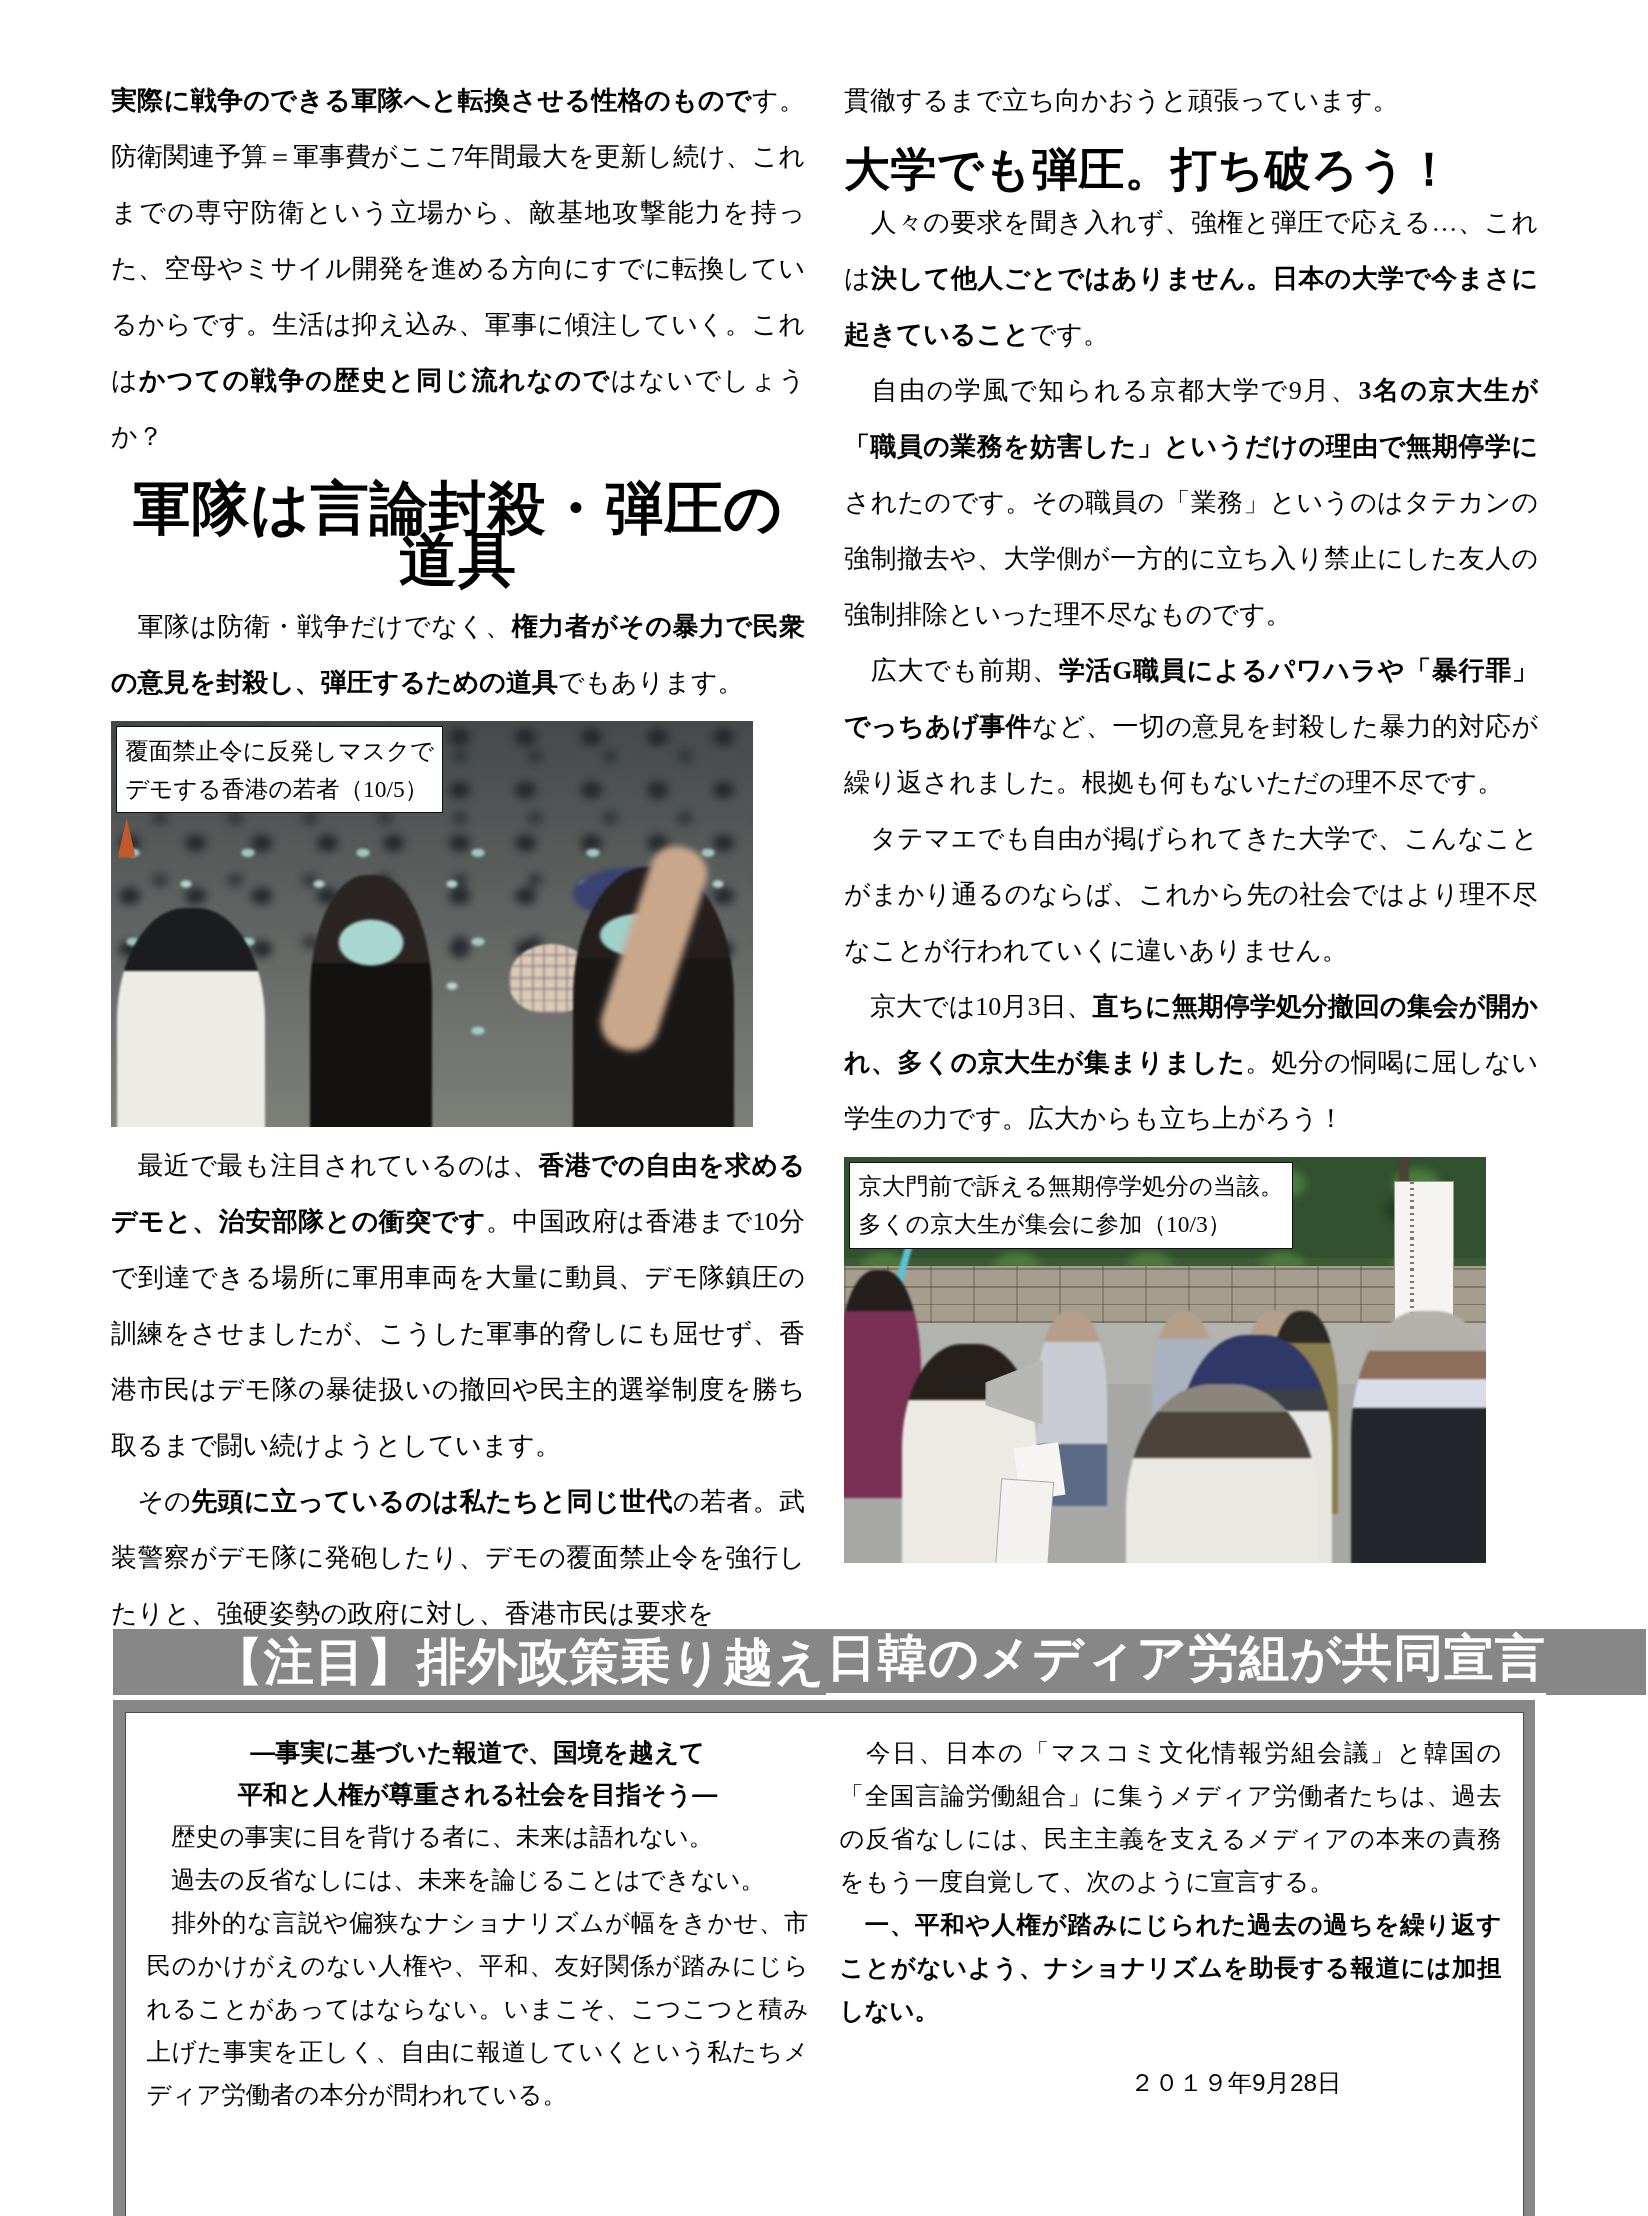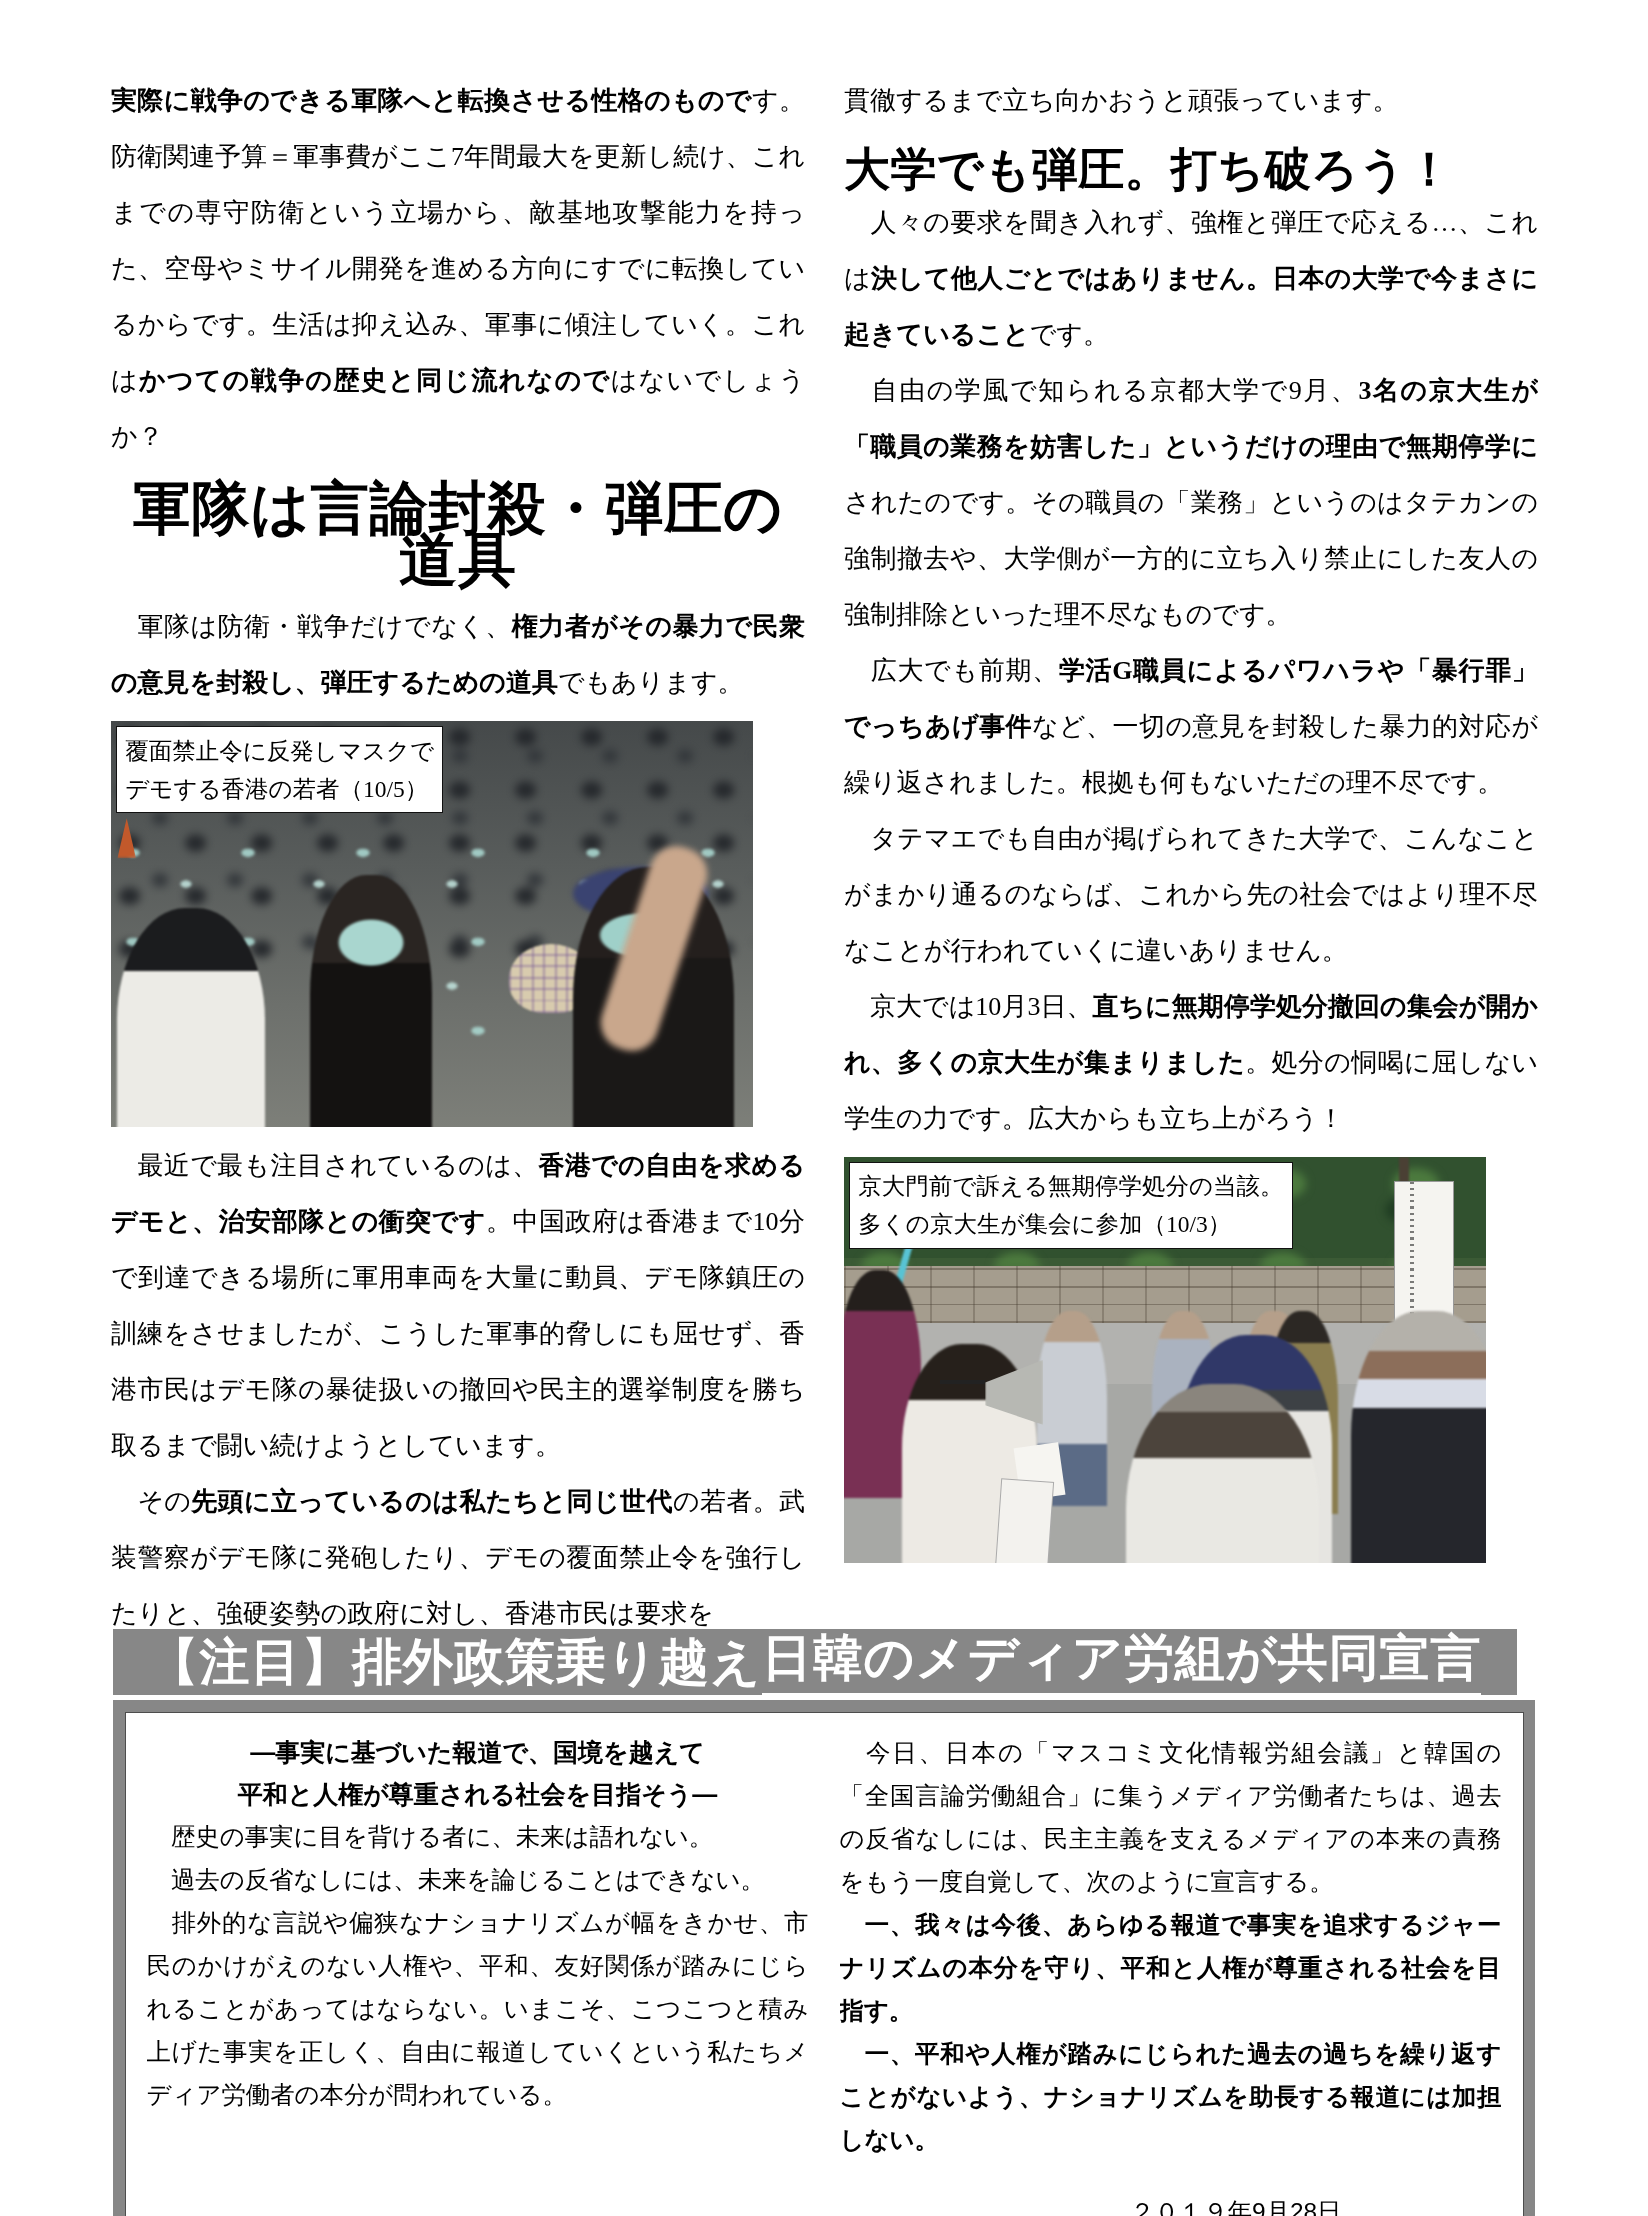--- a/index.html
+++ b/index.html
@@ -88,21 +88,21 @@
   .p2-navycap{left:52%;bottom:-6%;width:24%;height:62%;
     background:linear-gradient(180deg,#303868 0 22%,#3d4145 22% 30%,#e6e5e1 30% 100%);}
   .p2-elder{left:44%;bottom:-26%;width:30%;height:70%;
     background:linear-gradient(180deg,#8a857d 0 10%,#4c443c 10% 26%,#e9e8e3 26% 100%);}
   .p2-right{right:-3%;bottom:-8%;width:24%;height:70%;
     background:linear-gradient(180deg,#b4b1aa 0 14%,#8c6e5a 14% 24%,#d8dce6 24% 34%,#25262c 34% 100%);}
   .p2-placard{position:absolute;right:5%;top:6%;width:9%;height:40%;background:#f5f4f0;border:1.3px solid #999;
     background-image:repeating-linear-gradient(0deg,rgba(0,0,0,.5) 0 2.2px,transparent 2.2px 6.2px);
     background-size:4.4px 100%,4.4px 100%;background-position:28% 12%,66% 12%;background-repeat:no-repeat;}
   
-  .banner{position:absolute;left:113px;top:1629px;width:1404px;height:66px;background:var(--gray,#878787);
+  .banner{position:absolute;left:113px;top:1629px;width:1533px;height:66px;background:var(--gray,#878787);
     display:flex;align-items:center;justify-content:center;color:#fff;
     font-family:"Liberation Sans","DejaVu Sans",sans-serif;font-weight:900;font-size:50px;letter-spacing:0.9px;
     white-space:nowrap;}
   .banner .u{display:inline-block;border-bottom:6.2px solid #fff;padding-bottom:1.8px;}
   
   .decl{position:absolute;left:113px;top:1700px;width:1422px;height:580px;background:var(--gray,#878787);
     padding:11.5px;box-sizing:border-box;}
   .decl-inner{background:#fff;border:1.3px solid #4d4d4d;width:100%;height:100%;box-sizing:border-box;
     padding:18.6px 21px;display:flex;gap:31px;font-family:"Liberation Sans","DejaVu Sans",sans-serif;}
   .decl-col{flex:1;overflow:hidden;}
@@ -199,21 +199,20 @@
     <div class="decl-inner">
       <div class="decl-col">
         <p class="sub">―事実に基づいた報道で、国境を越えて</p>
         <p class="sub">平和と人権が尊重される社会を目指そう―</p>
         <p class="gp">　歴史の事実に目を背ける者に、未来は語れない。</p>
         <p class="gp">　過去の反省なしには、未来を論じることはできない。</p>
         <p class="gp">　排外的な言説や偏狭なナショナリズムが幅をきかせ、市民のかけがえのない人権や、平和、友好関係が踏みにじられることがあってはならない。いまこそ、こつこつと積み上げた事実を正しく、自由に報道していくという私たちメディア労働者の本分が問われている。</p>
       </div>
       <div class="decl-col">
         <p class="gp">　今日、日本の「マスコミ文化情報労組会議」と韓国の「全国言論労働組合」に集うメディア労働者たちは、過去の反省なしには、民主主義を支えるメディアの本来の責務をもう一度自覚して、次のように宣言する。</p>
-        <p class="gp gpb">　一、我々は今後、あらゆる報道で事実を追求するジャーナリズムの本分を守り、平和と人権が尊重される社会を目指す。</p>
         <p class="gp gpb">　一、平和や人権が踏みにじられた過去の過ちを繰り返すことがないよう、ナショナリズムを助長する報道には加担しない。</p>
         <div class="sig-block">
           <p>２０１９年9月28日</p>
 
         </div>
       </div>
     </div>
   </div>
 
 </div>

